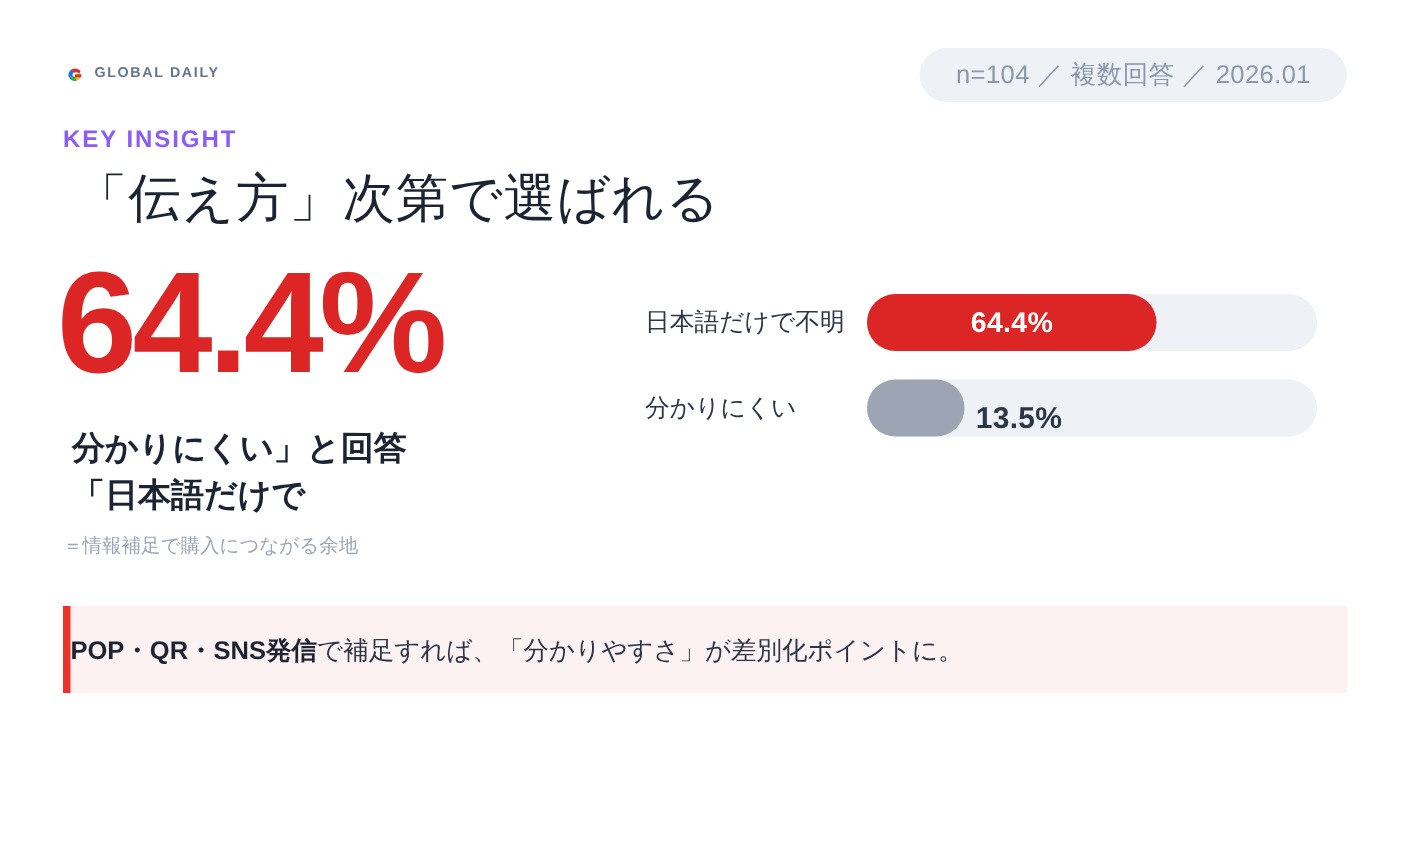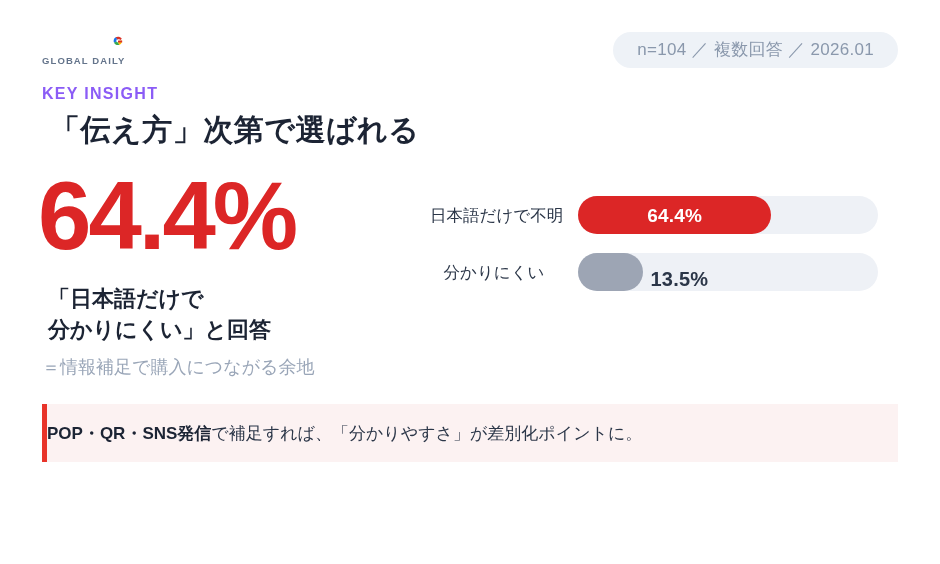--- a/index.html
+++ b/index.html
@@ -27,23 +27,22 @@
     left: 42px;
     top: 30px;
     width: 856px;
     height: 40px;
     display: flex;
     align-items: center;
     justify-content: space-between;
   }
   .brand {
     display: flex;
-    align-items: flex-end;
+    align-items: flex-start;
     gap: 6px;
-    flex-direction: column;
   }
   .brand-mark {
     width: 15px;
     height: 15px;
     display: block;
     flex: none;
   }
   .brand-name {
     font-size: 9.5px;
     font-weight: bold;
@@ -70,22 +69,22 @@
     font-size: 16px;
     font-weight: bold;
     letter-spacing: 1.3px;
     color: #8b5cf6;
     line-height: 1;
   }
   .headline {
     position: absolute;
     left: 50px;
     top: 112px;
-    font-size: 30px;
-    font-weight: bold;
+    font-size: 35px;
+    font-weight: normal;
     letter-spacing: 0.5px;
     color: #1C2434;
     line-height: 1.2;
     white-space: nowrap;
   }
   .bignum {
     position: absolute;
     left: 38px;
     top: 166px;
     font-size: 96px;
@@ -102,21 +101,21 @@
     font-size: 22px;
     font-weight: bold;
     color: #1C2434;
     line-height: 1.42;
     white-space: nowrap;
   }
   .sub-note {
     position: absolute;
     left: 42px;
     top: 356px;
-    font-size: 18px;
+    font-size: 13px;
     color: #9AA6B8;
     line-height: 1.3;
     white-space: nowrap;
   }
 
   
   .chart {
     position: absolute;
     left: 430px;
     top: 196px;
@@ -124,21 +123,21 @@
   }
   .bar-row {
     display: flex;
     align-items: center;
     height: 38px;
     margin-bottom: 19px;
   }
   .bar-row:last-child { margin-bottom: 0; }
   .bar-label {
     width: 148px;
-    text-align: center;
+    text-align: left;
     padding-right: 20px;
     box-sizing: border-box;
     font-size: 16.5px;
     color: #2B3648;
     white-space: nowrap;
     line-height: 1;
   }
   .bar-track {
     position: relative;
     width: 300px;
@@ -225,22 +224,22 @@
       </svg>
       <span class="brand-name">GLOBAL DAILY</span>
     </div>
     <div class="meta-badge">n=104 ／ 複数回答 ／ 2026.01</div>
   </div>
 
   <div class="eyebrow">KEY INSIGHT</div>
   <div class="headline">「伝え方」次第で選ばれる</div>
   <div class="bignum">64.4%</div>
   <div class="sub-lead">
+    <div>分かりにくい」と回答</div>
     <div>「日本語だけで</div>
-    <div>分かりにくい」と回答</div>
   </div>
   <div class="sub-note">＝情報補足で購入につながる余地</div>
 
   <div class="chart">
 
     <div class="bar-row">
       <div class="bar-label">日本語だけで不明</div>
       <div class="bar-track">
         <div class="bar-fill primary" style="width:64.4%">
           <span class="bar-value-in">64.4%</span>

